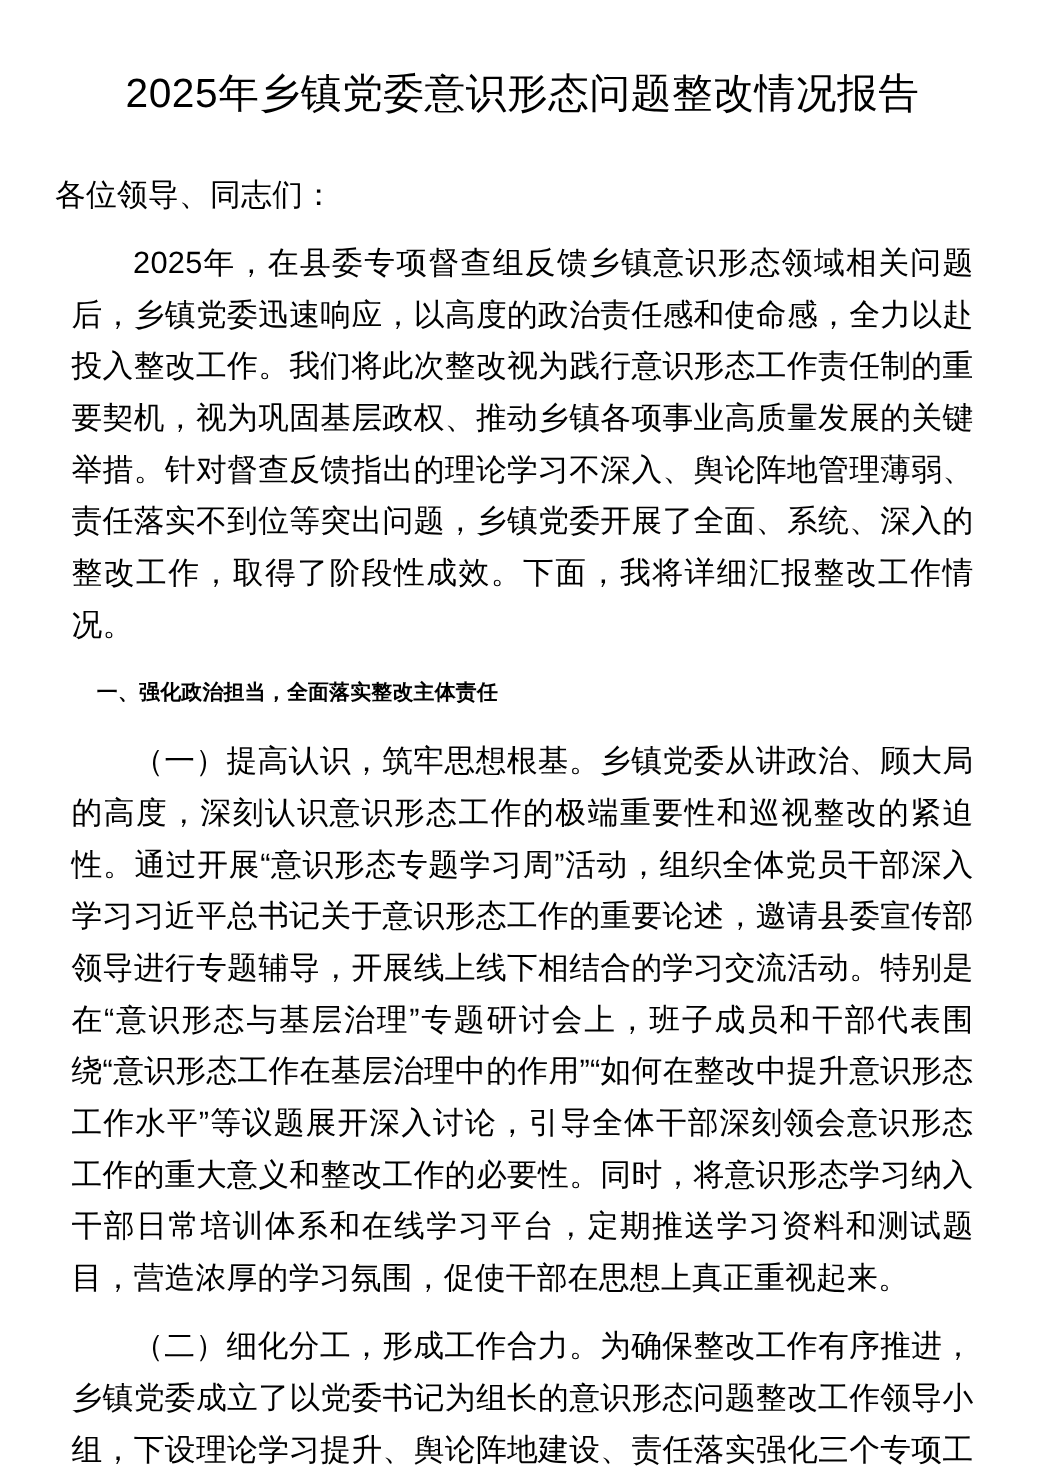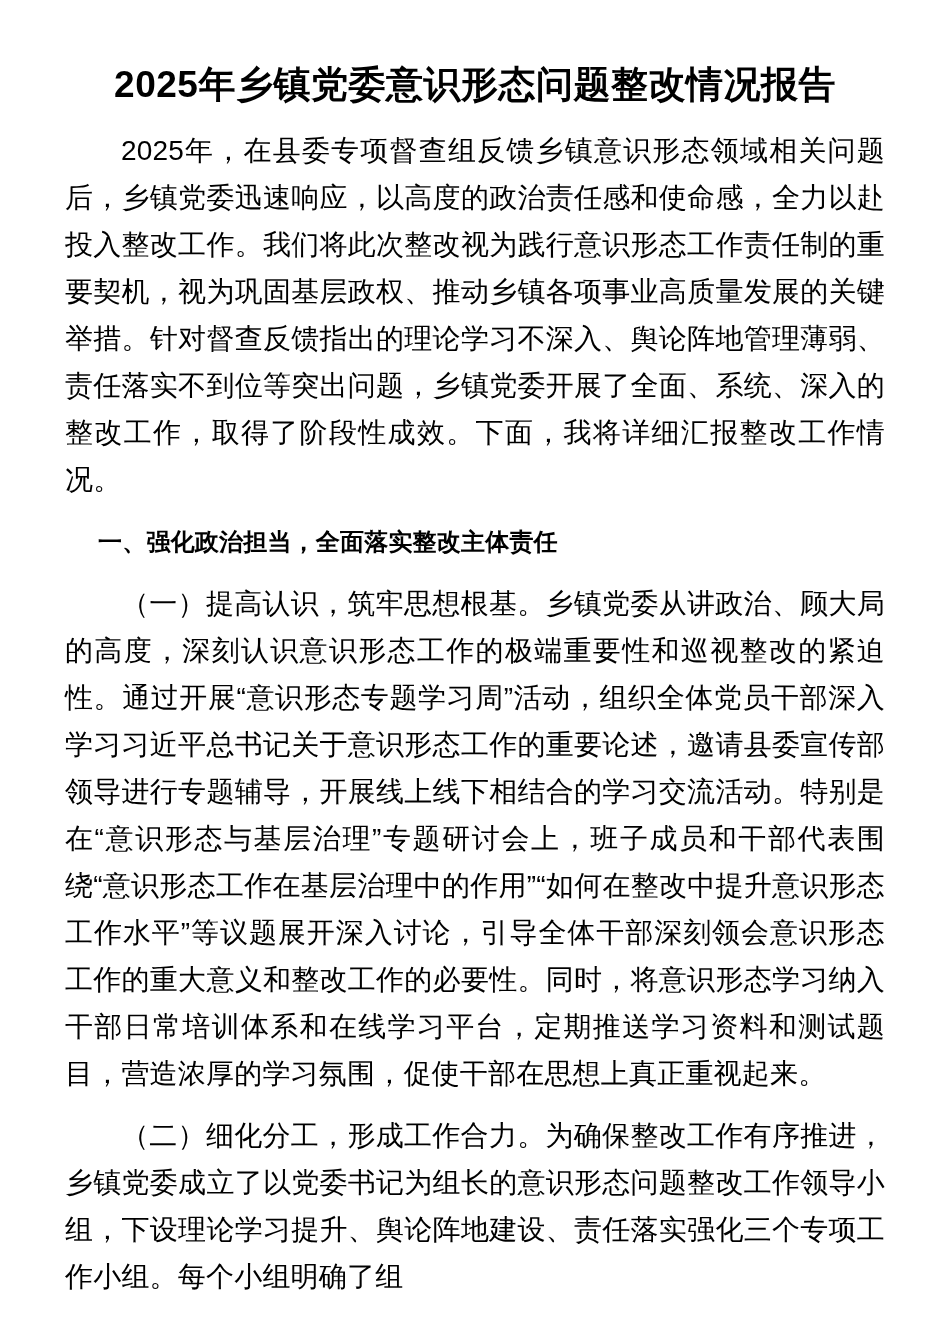--- a/index.html
+++ b/index.html
@@ -17,21 +17,21 @@
     height: 1344px;
     background: #ffffff;
     overflow: hidden;
     box-sizing: border-box;
     padding: 0 50px 0 50px;
   }
   .doc-title {
     font-size: 37px;
     line-height: 54px;
     text-align: center;
-    font-weight: 700;
+    font-weight: 400;
     letter-spacing: 0.5px;
     margin: 0;
     padding-top: 58px;
     white-space: nowrap;
   }
   .salutation {
     font-size: 28px;
     line-height: 47px;
     margin: 0;
     padding-top: 41px;
@@ -43,36 +43,37 @@
     font-size: 28px;
     line-height: 47px;
     margin: 15px;
     text-indent: 2em;
     text-align: justify;
     text-justify: inter-ideograph;
     letter-spacing: 0.2px;
     word-break: break-all;
   }
   .section-heading {
-    font-size: 24px;
+    font-size: 19px;
     line-height: 47px;
     margin: 0;
     text-indent: 2em;
     font-weight: 700;
     text-align: left;
     letter-spacing: 0.2px;
   }
 </style>
 </head>
 <body>
 
 <div class="page">
 
   <h1 class="doc-title">2025年乡镇党委意识形态问题整改情况报告</h1>
 
+  <p class="salutation">各位领导、同志们：</p>
 
   <p class="para">2025年，在县委专项督查组反馈乡镇意识形态领域相关问题后，乡镇党委迅速响应，以高度的政治责任感和使命感，全力以赴投入整改工作。我们将此次整改视为践行意识形态工作责任制的重要契机，视为巩固基层政权、推动乡镇各项事业高质量发展的关键举措。针对督查反馈指出的理论学习不深入、舆论阵地管理薄弱、责任落实不到位等突出问题，乡镇党委开展了全面、系统、深入的整改工作，取得了阶段性成效。下面，我将详细汇报整改工作情况。</p>
 
   <p class="section-heading">一、强化政治担当，全面落实整改主体责任</p>
 
   <p class="para">（一）提高认识，筑牢思想根基。乡镇党委从讲政治、顾大局的高度，深刻认识意识形态工作的极端重要性和巡视整改的紧迫性。通过开展“意识形态专题学习周”活动，组织全体党员干部深入学习习近平总书记关于意识形态工作的重要论述，邀请县委宣传部领导进行专题辅导，开展线上线下相结合的学习交流活动。特别是在“意识形态与基层治理”专题研讨会上，班子成员和干部代表围绕“意识形态工作在基层治理中的作用”“如何在整改中提升意识形态工作水平”等议题展开深入讨论，引导全体干部深刻领会意识形态工作的重大意义和整改工作的必要性。同时，将意识形态学习纳入干部日常培训体系和在线学习平台，定期推送学习资料和测试题目，营造浓厚的学习氛围，促使干部在思想上真正重视起来。</p>
 
   <p class="para">（二）细化分工，形成工作合力。为确保整改工作有序推进，乡镇党委成立了以党委书记为组长的意识形态问题整改工作领导小组，下设理论学习提升、舆论阵地建设、责任落实强化三个专项工作小组。每个小组明确了组</p>
 
 </div>

